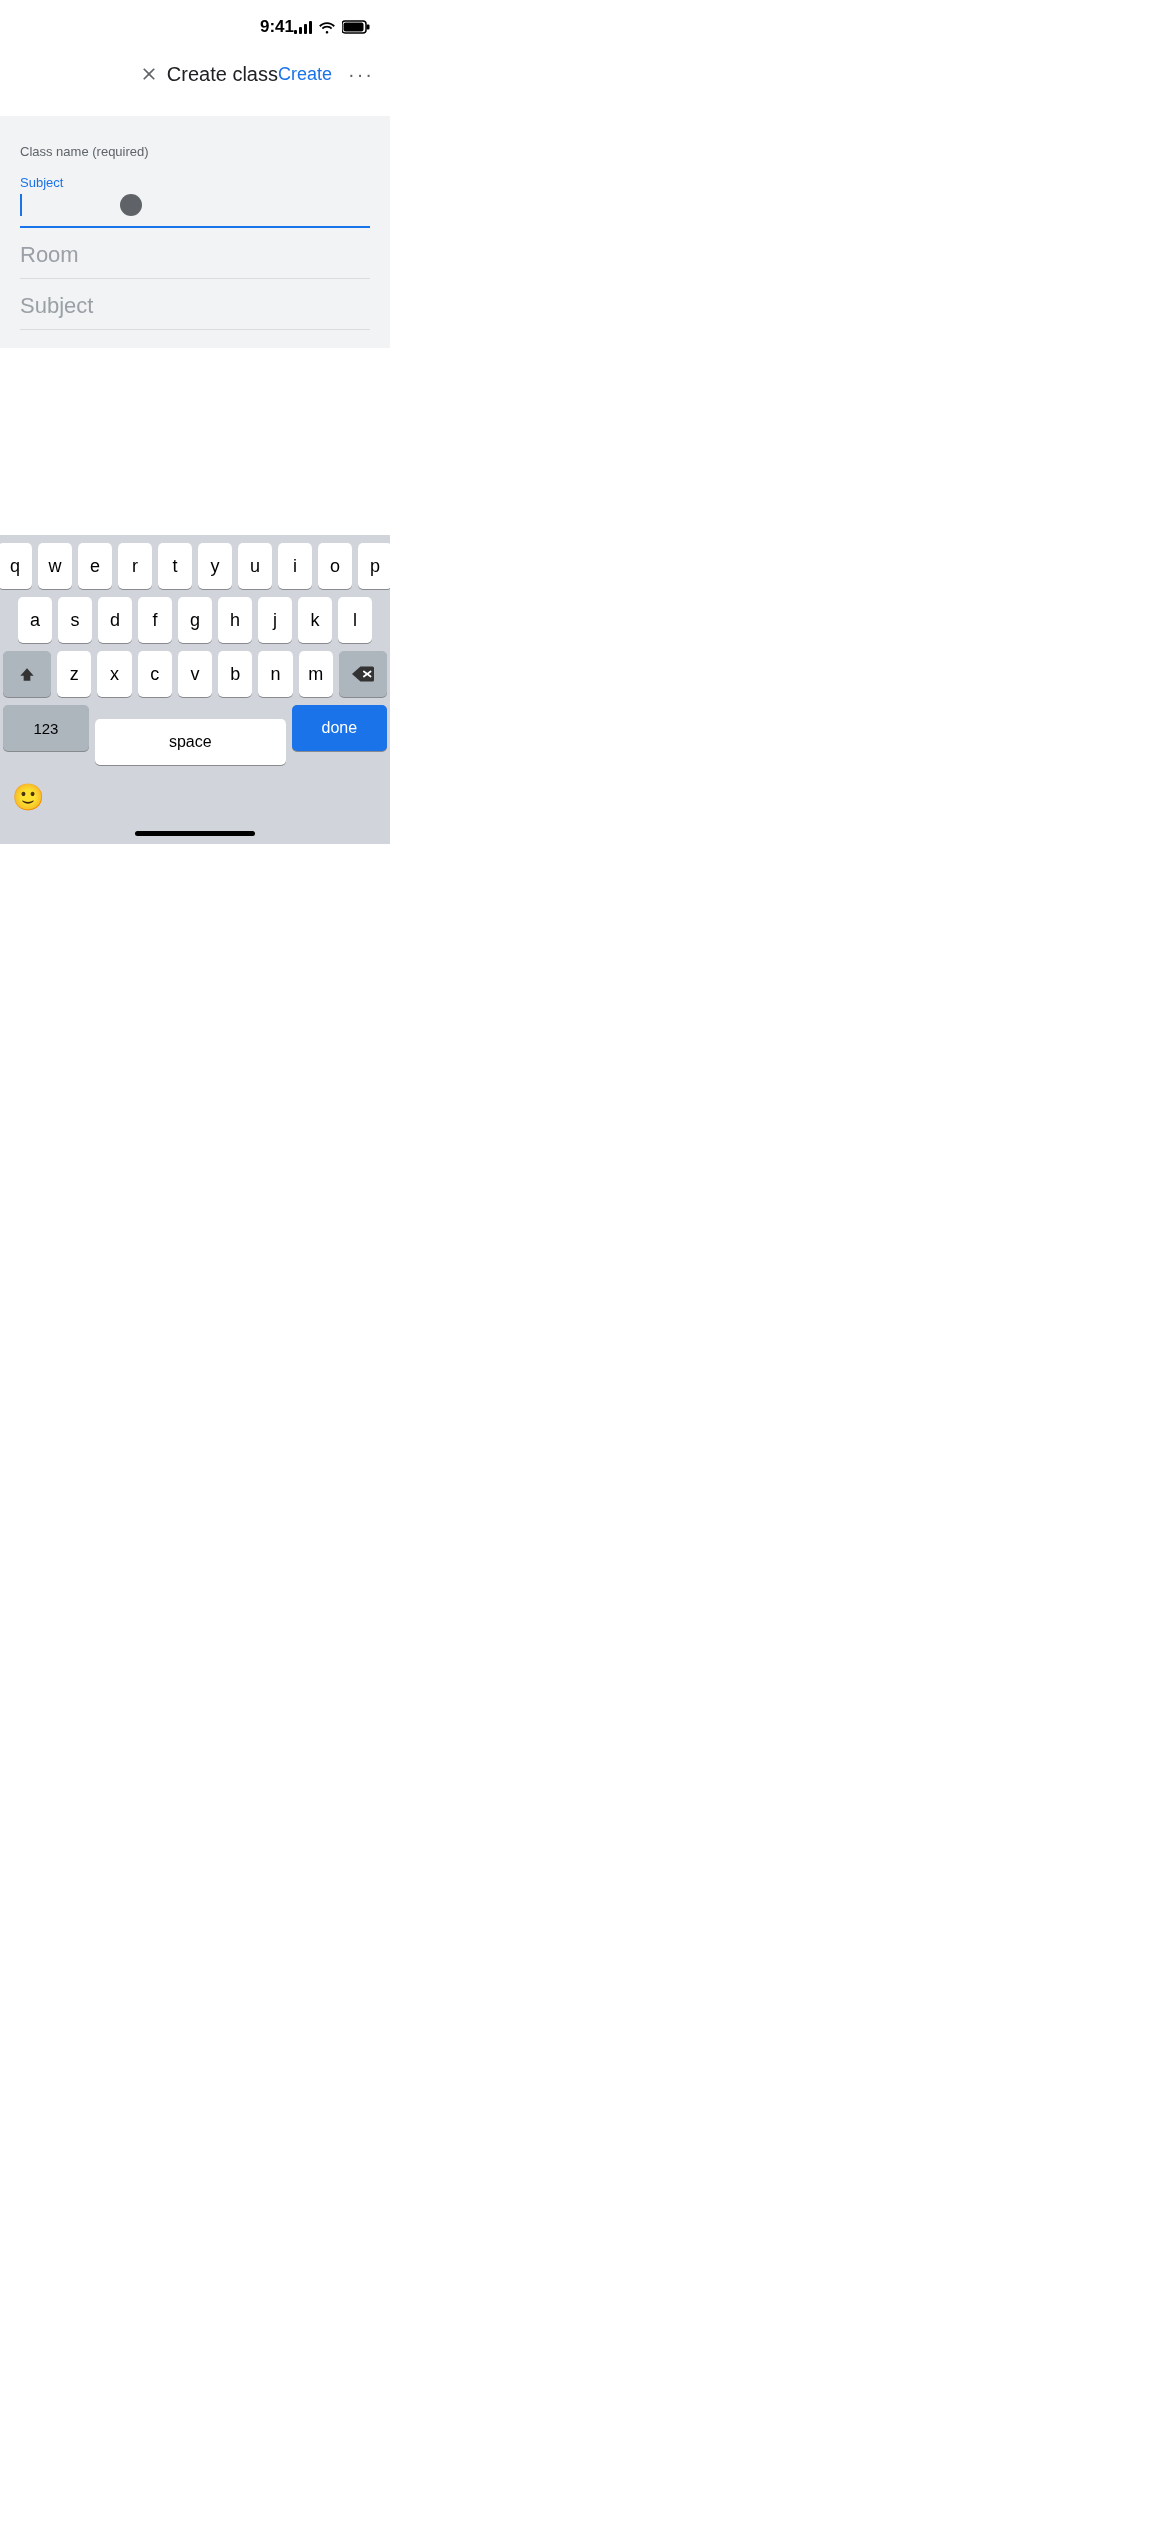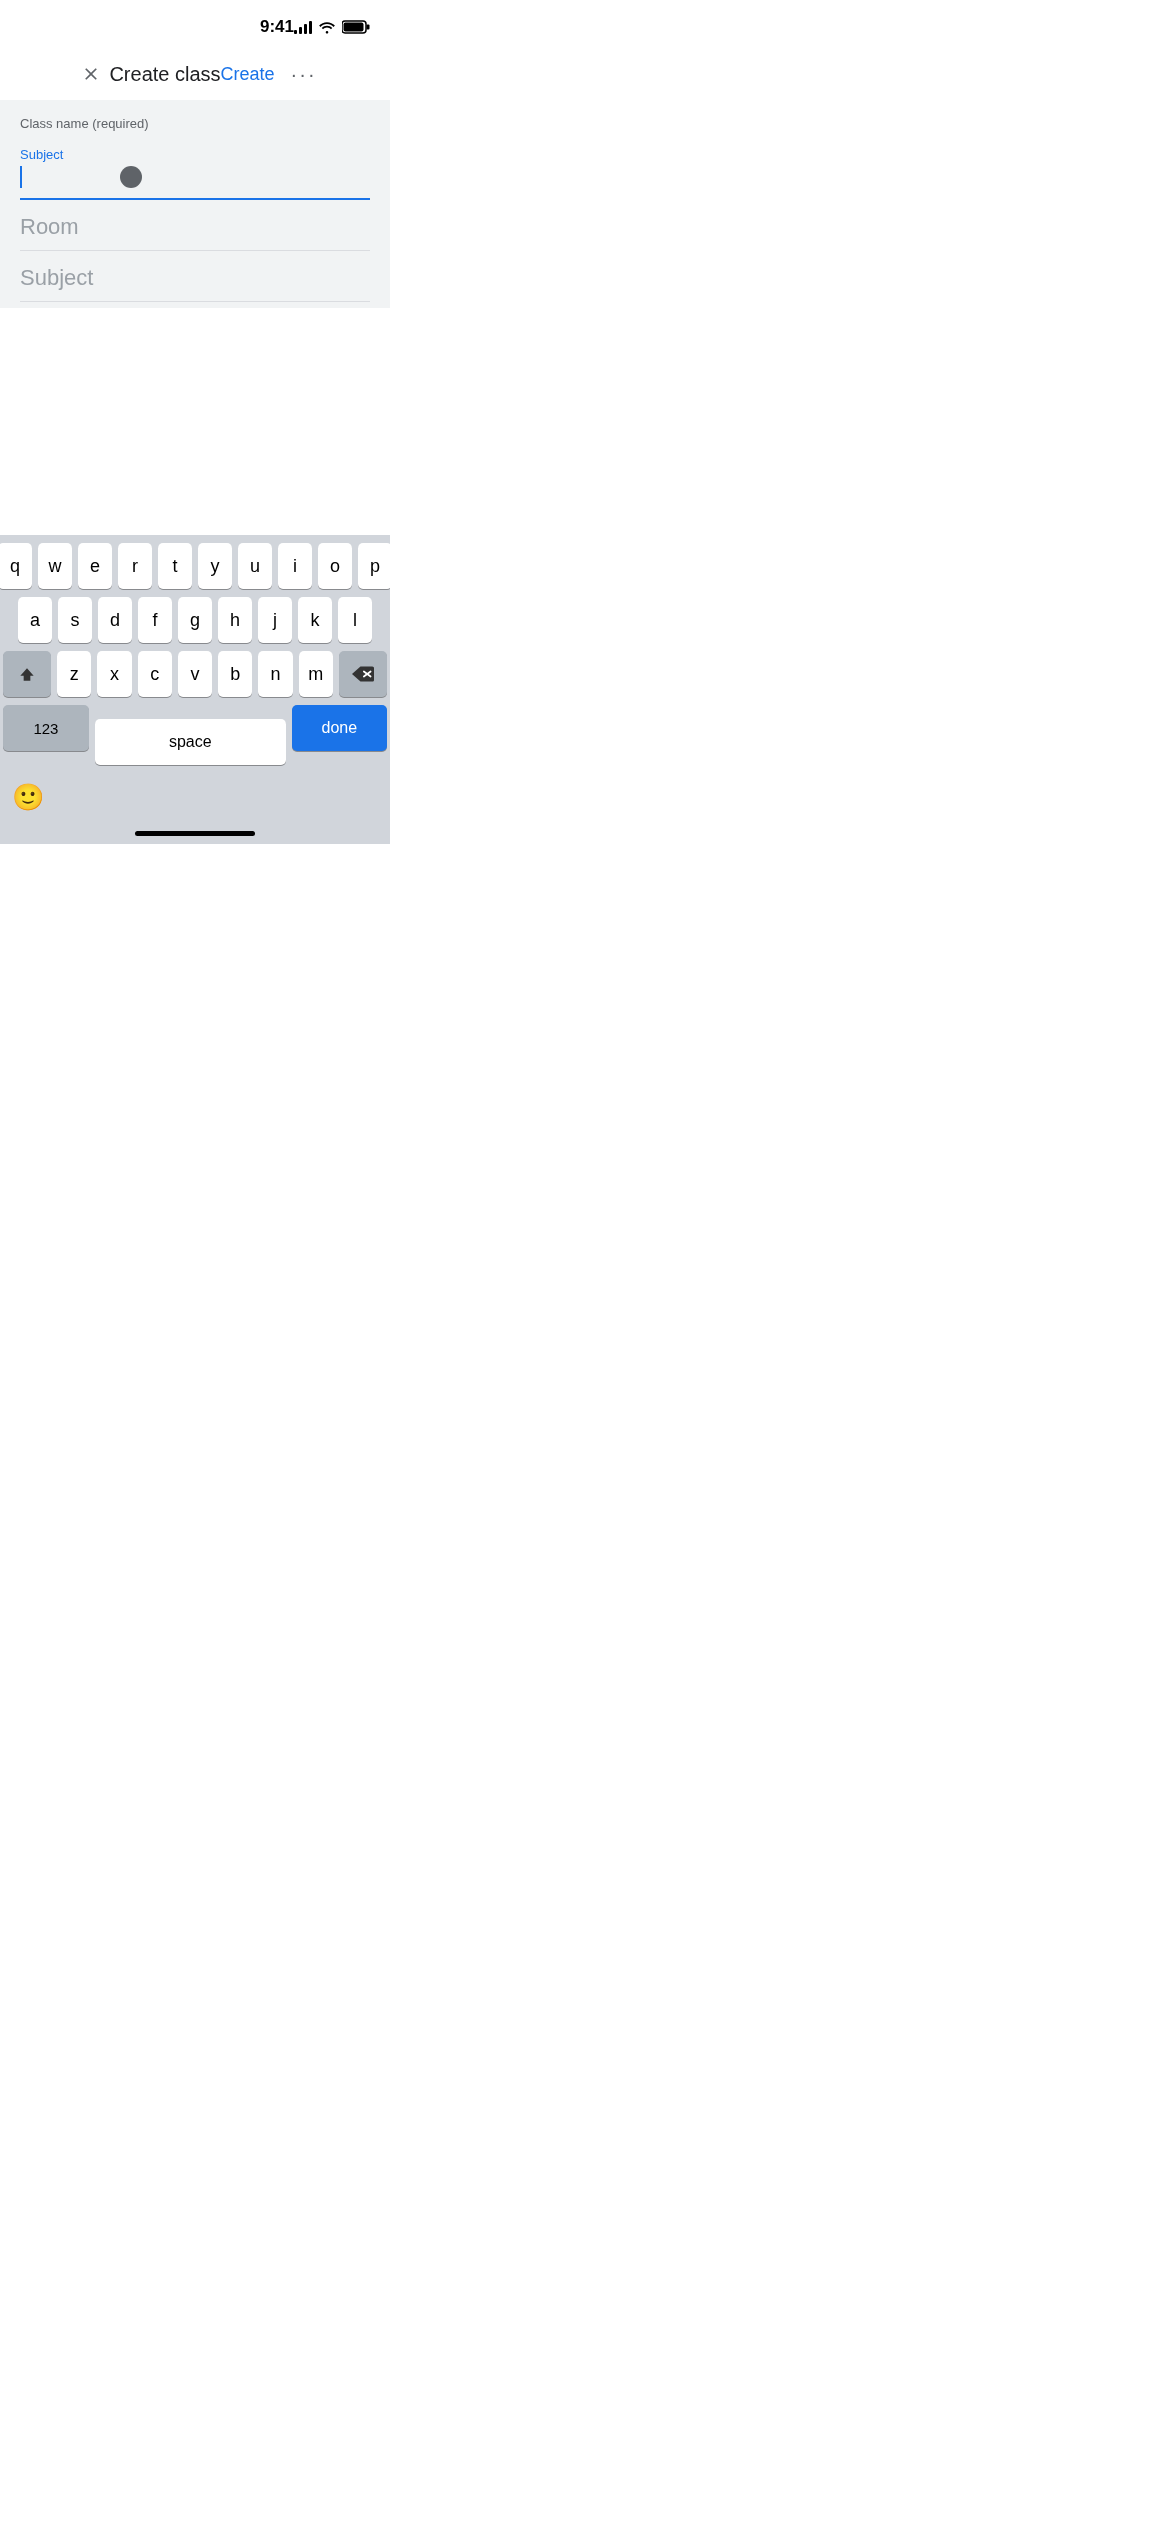--- a/index.html
+++ b/index.html
@@ -45,23 +45,23 @@
 
     .signal-bars span {
       background: #000;
       border-radius: 1px;
       width: 3px;
     }
 
     
     .nav-bar {
       display: flex;
-      justify-content: center;
-      align-items: center;
-      padding: 8px 16px 8px 16px;
+      justify-content: flex-end;
+      align-items: center;
+      padding: 8px 16px 24px 16px;
       background: #fff;
     }
 
     .nav-close {
       width: 36px;
       height: 36px;
       display: flex;
       align-items: center;
       justify-content: center;
       cursor: pointer;
@@ -88,21 +88,21 @@
 
     .nav-more {
       font-size: 20px;
       color: #5f6368;
       cursor: pointer;
       letter-spacing: 2px;
     }
 
     
     .form-area {
-      padding: 4px 0;
+      padding: 16px 0;
       background: #f1f3f4;
     }
 
     .field-group {
       background: #f1f3f4;
       padding: 12px 20px 0 20px;
       margin-bottom: 2px;
     }
 
     .field-label {

